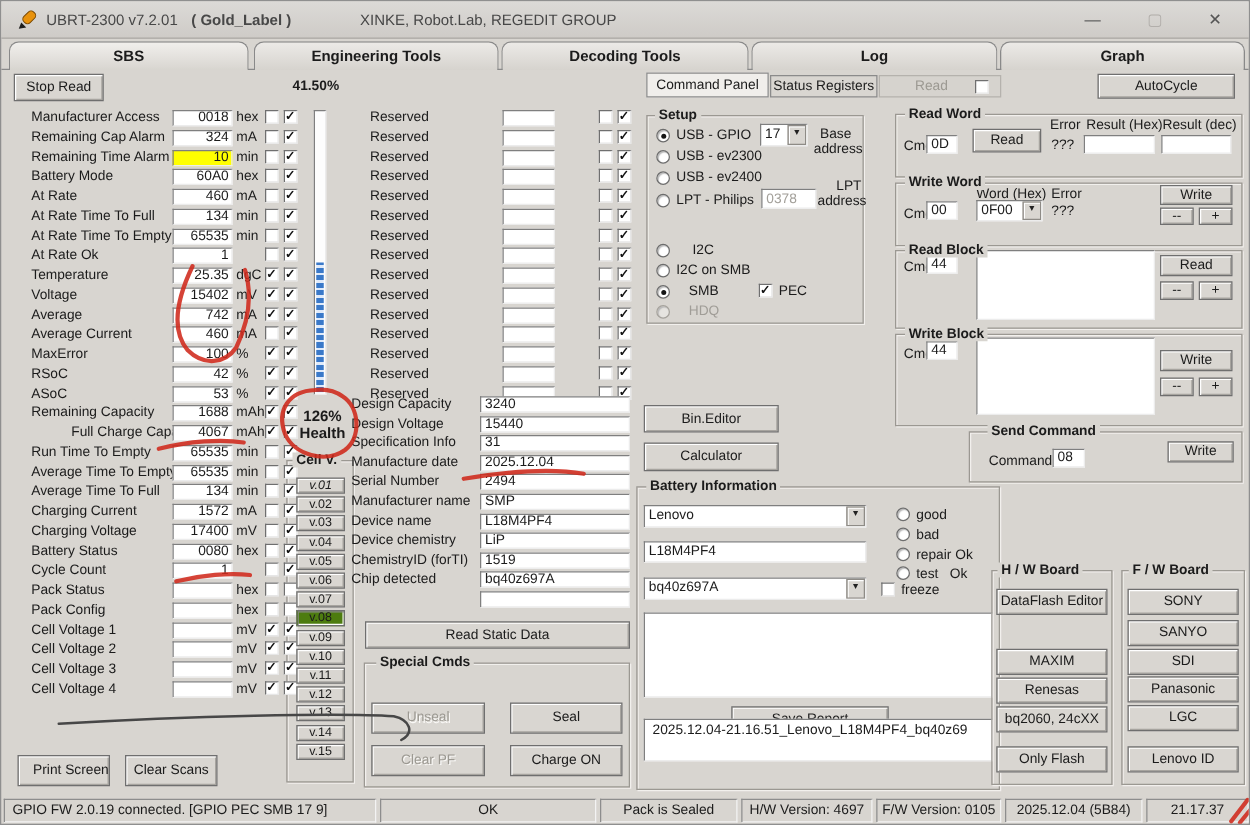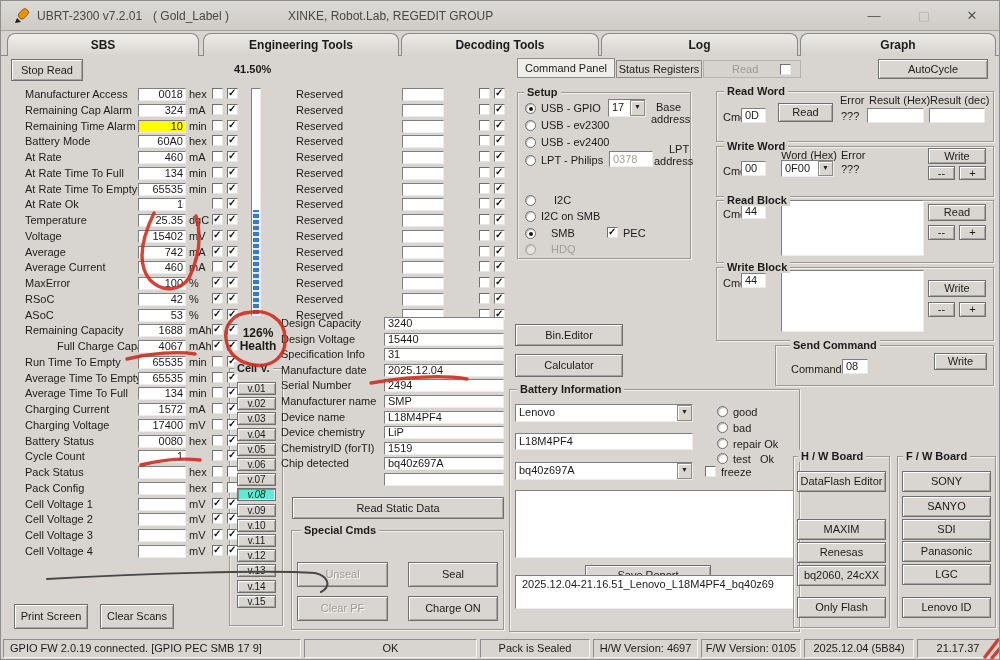--- a/index.html
+++ b/index.html
@@ -7,21 +7,21 @@
        font:11px "Liberation Sans",sans-serif;color:#1b1b1b;overflow:hidden;
        border:1px solid #8f8f8f;box-sizing:border-box;}
   #app *{box-sizing:border-box;}
   .lbl{position:absolute;white-space:nowrap;}
   .b{font-weight:bold;}
   .fld{position:absolute;background:#fff;border:1px solid;border-color:#7f7f7f #ececec #ececec #7f7f7f;
        font:11px "Liberation Sans",sans-serif;white-space:nowrap;overflow:hidden;}
   .btn{position:absolute;background:#d9d6d1;border:1px solid #6f6f6f;
        box-shadow:inset 1px 1px 0 #ffffff,inset -1px -1px 0 #a7a49f;
        text-align:center;font:11px "Liberation Sans",sans-serif;cursor:default;overflow:hidden;white-space:nowrap;}
-  .btn.pressed{background:#5eead4;box-shadow:inset 1px 1px 0 #8a8a8a,inset -1px -1px 0 #fff;font-style:italic;}
+  .btn.pressed{background:#4d7c0f;box-shadow:inset 1px 1px 0 #8a8a8a,inset -1px -1px 0 #fff;}
   .btn.dis{color:#9c9992;text-shadow:1px 1px 0 #fbfaf8;}
   .chk{position:absolute;width:11px;height:11px;background:#fff;border:1px solid;
        border-color:#6f6f6f #e6e6e6 #e6e6e6 #6f6f6f;}
   .chk.on::after{content:"✓";position:absolute;left:0;top:-2px;width:10px;font:bold 10px "Liberation Sans",sans-serif;color:#111;}
   .radio{position:absolute;width:11px;height:11px;border-radius:50%;background:#fff;border:1px solid #6d6d6d;box-shadow:inset 1px 1px 1px #b7b7b7;}
   .radio.sel::after{content:"";position:absolute;left:2.5px;top:2.5px;width:4px;height:4px;border-radius:50%;background:#151515;}
   .radio.dis{border-color:#a5a29c;background:#e6e4e0;}
   .gbox{position:absolute;border:1px solid #9b9892;box-shadow:inset 1px 1px 0 #f2f0ed,1px 1px 0 #f2f0ed;}
   .gtitle{position:absolute;background:#d8d5d0;padding:0 3px;font-weight:bold;white-space:nowrap;z-index:3;}
   .combo .ctext{position:absolute;left:3px;top:1px;right:16px;overflow:hidden;}
@@ -51,37 +51,37 @@
 <div id="app">
 
   <div class="titlebar">
     <span style="position:absolute;left:12px;top:6px;width:18px;height:18px;">
       <svg width="18" height="18" viewBox="0 0 18 18">
         <rect x="5" y="1" width="7" height="11" rx="3" fill="#e8920c" stroke="#7a4a05" stroke-width="0.8" transform="rotate(45 9 9)"></rect>
         <path d="M4 11 L8 15 L2 16 Z" fill="#1d1d1d"></path>
       </svg>
     </span>
     <span class="lbl" style="left:36px;top:8px;">UBRT-2300 v7.2.01</span>
-    <span class="lbl" style="left:152px;top:8px;">( Gold_Label )</span>
+    <span class="lbl" style="left:152px;top:8px;font-weight:bold;">( Gold_Label )</span>
     <span class="lbl" style="left:287px;top:8px;">XINKE,  Robot.Lab,  REGEDIT GROUP</span>
     <span class="wbtn" style="left:860px;">—</span>
     <span class="wbtn" style="left:910px;color:#b2afab;">▢</span>
     <span class="wbtn" style="left:958px;">✕</span>
   </div>
 
   <div class="hline"></div>
   <div class="tab" style="left:6px;width:192px;background:linear-gradient(#f1efec,#d8d5d0);">SBS</div>
   <div class="tab" style="left:202px;width:196px;">Engineering Tools</div>
   <div class="tab" style="left:400px;width:198px;">Decoding Tools</div>
   <div class="tab" style="left:600px;width:197px;">Log</div>
   <div class="tab" style="left:799px;width:196px;">Graph</div>
   <div style="position:absolute;left:7px;top:54px;width:190px;height:1px;background:#d8d5d0;z-index:2;"></div>
 
   <div class="btn" style="left:10px;top:58px;width:72px;height:22px;line-height:20px;">Stop Read</div>
-  <div class="btn" style="left:13px;top:603px;width:74px;height:25px;line-height:23px;">Print Screen</div>
+  <div class="btn" style="left:13px;top:603px;width:74px;height:25px;line-height:23px;text-align:right;">Print Screen</div>
   <div class="btn" style="left:99px;top:603px;width:74px;height:25px;line-height:23px;">Clear Scans</div>
 
   <div class="lbl b" style="left:233px;top:62px;width:50px;">41.50%</div>
   <div class="pbar">
       <div class="pfill"></div>
     </div>
 
 
   <div class="lbl b" style="left:234px;top:325px;width:46px;text-align:center;font-size:12px;">126%</div>
   <div class="lbl b" style="left:234px;top:338px;width:46px;text-align:center;font-size:12px;">Health</div>
@@ -447,21 +447,21 @@
     <div class="fld" style="position: absolute; left: 383px; top: 394px; width: 120px; height: 13px; line-height: 11px; padding-left: 3px;">SMP</div>
     <div class="lbl" style="position: absolute; left: 280px; top: 408.6px; height: 15px; line-height: 15px;">Device name</div>
     <div class="fld" style="position: absolute; left: 383px; top: 409.6px; width: 120px; height: 13px; line-height: 11px; padding-left: 3px;">L18M4PF4</div>
     <div class="lbl" style="position: absolute; left: 280px; top: 424.2px; height: 15px; line-height: 15px;">Device chemistry</div>
     <div class="fld" style="position: absolute; left: 383px; top: 425.2px; width: 120px; height: 13px; line-height: 11px; padding-left: 3px;">LiP</div>
     <div class="lbl" style="position: absolute; left: 280px; top: 439.8px; height: 15px; line-height: 15px;">ChemistryID (forTI)</div>
     <div class="fld" style="position: absolute; left: 383px; top: 440.8px; width: 120px; height: 13px; line-height: 11px; padding-left: 3px;">1519</div>
     <div class="lbl" style="position: absolute; left: 280px; top: 455.4px; height: 15px; line-height: 15px;">Chip detected</div>
     <div class="fld" style="position: absolute; left: 383px; top: 456.4px; width: 120px; height: 13px; line-height: 11px; padding-left: 3px;">bq40z697A</div>
     <div class="fld" style="position: absolute; left: 383px; top: 472px; width: 120px; height: 13px; line-height: 11px; padding-left: 3px;"></div>
-    <div class="btn" style="position: absolute; left: 236px; top: 381px; width: 39px; height: 13px; line-height: 11px; font-size: 10px;">v.01</div>
+    <div class="btn" style="position: absolute; left: 236px; top: 381px; width: 39px; height: 13px; line-height: 11px; font-size: 10px; font-style: italic;">v.01</div>
     <div class="btn" style="position: absolute; left: 236px; top: 396.2px; width: 39px; height: 13px; line-height: 11px; font-size: 10px;">v.02</div>
     <div class="btn" style="position: absolute; left: 236px; top: 411.4px; width: 39px; height: 13px; line-height: 11px; font-size: 10px;">v.03</div>
     <div class="btn" style="position: absolute; left: 236px; top: 426.6px; width: 39px; height: 13px; line-height: 11px; font-size: 10px;">v.04</div>
     <div class="btn" style="position: absolute; left: 236px; top: 441.8px; width: 39px; height: 13px; line-height: 11px; font-size: 10px;">v.05</div>
     <div class="btn" style="position: absolute; left: 236px; top: 457px; width: 39px; height: 13px; line-height: 11px; font-size: 10px;">v.06</div>
     <div class="btn" style="position: absolute; left: 236px; top: 472.2px; width: 39px; height: 13px; line-height: 11px; font-size: 10px;">v.07</div>
     <div class="btn pressed" style="position: absolute; left: 236px; top: 487.4px; width: 39px; height: 13px; line-height: 11px; font-size: 10px;">v.08</div>
     <div class="btn" style="position: absolute; left: 236px; top: 502.6px; width: 39px; height: 13px; line-height: 11px; font-size: 10px;">v.09</div>
     <div class="btn" style="position: absolute; left: 236px; top: 517.8px; width: 39px; height: 13px; line-height: 11px; font-size: 10px;">v.10</div>
     <div class="btn" style="position: absolute; left: 236px; top: 533px; width: 39px; height: 13px; line-height: 11px; font-size: 10px;">v.11</div>

